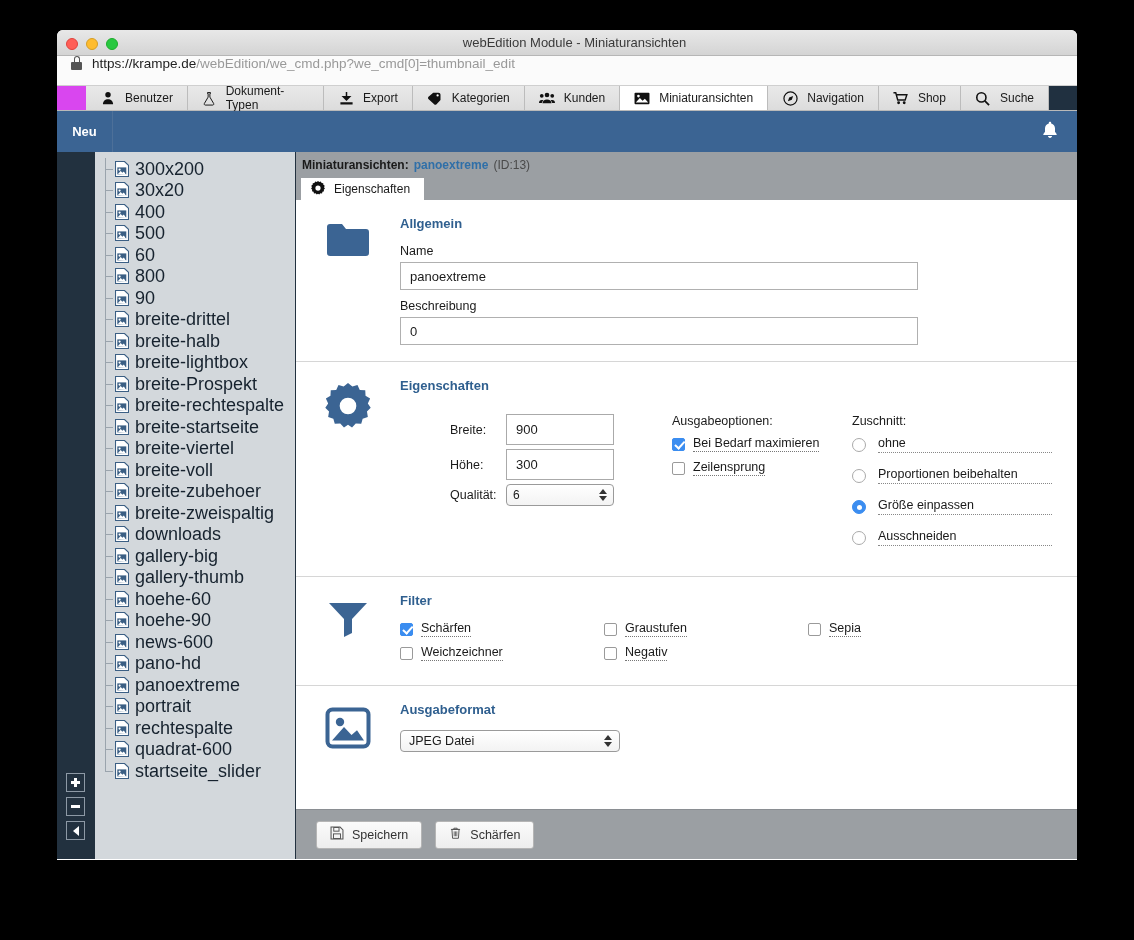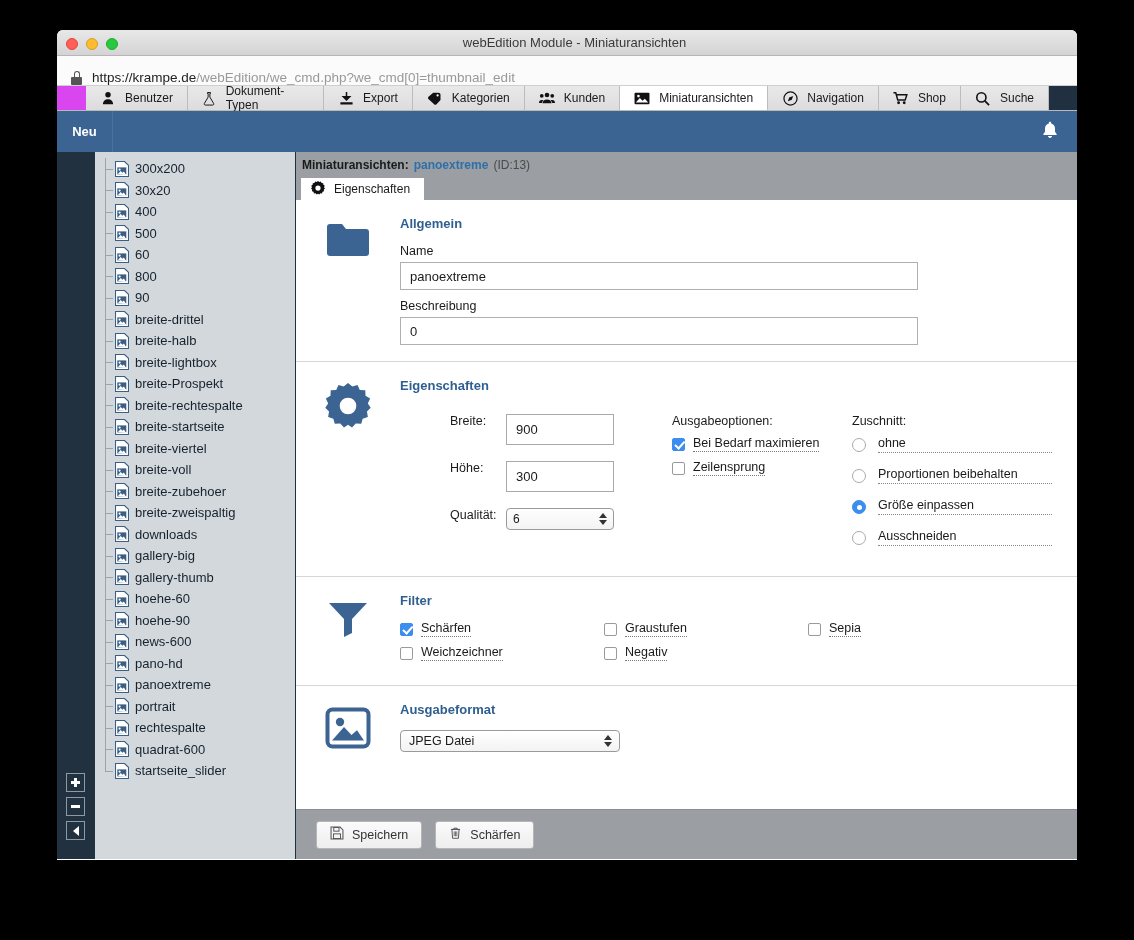--- a/index.html
+++ b/index.html
@@ -43,21 +43,21 @@
   .titlebar .title {
     width: 100%; text-align: center;
     font-size: 13px; color: #3a3a3a;
   }
 
   
   .addressbar {
     height: 30px;
     background: #fbfbfb;
     border-bottom: 1px solid #cfcfcf;
-    display: flex; align-items: flex-end;
+    display: flex; align-items: flex-start;
     padding-left: 14px;
     font-size: 13.5px;
   }
   .lock {
     width: 11px; height: 14px;
     margin-right: 10px;
     position: relative;
   }
   .lock .body {
     position: absolute; bottom: 0; left: 0;
@@ -126,21 +126,21 @@
     background: #d3d8dc;
     overflow: hidden;
     border-right: 1px solid #22313f;
   }
   .tree-inner { padding-top: 6px; }
   .tnode {
     position: relative;
     display: flex; align-items: center;
     height: 21.5px;
     padding-left: 20px;
-    font-size: 13px; color: #16222e;
+    font-size: 18px; color: #16222e;
     white-space: nowrap;
     cursor: default;
   }
   .tnode::before {
     content: ""; position: absolute;
     left: 10px; top: 0; width: 1px; height: 100%;
     background: #9aa4ad;
   }
   .tnode::after {
     content: ""; position: absolute;
@@ -226,21 +226,21 @@
     padding: 0 9px;
     font-family: "Liberation Sans", sans-serif;
     outline: none;
     display: flex; align-items: center;
   }
   .gap10 { height: 9px; }
 
   
   .propgrid { display: flex; }
   .col-sizes { width: 272px; padding-left: 50px; padding-top: 8px; }
-  .sizerow { display: flex; margin-bottom: 16px; }
+  .sizerow { display: flex; align-items: center; margin-bottom: 4px; }
   .sizerow .lbl { width: 56px; font-size: 12.5px; color: #1a1a1a; }
   .sizebox {
     width: 108px; height: 31px;
     border: 1px solid #aaaaaa; background: #fff;
     font-size: 13px; color: #1a1a1a;
     display: flex; align-items: center; padding: 0 9px;
   }
   .selectbox {
     width: 108px; height: 22px;
     border: 1px solid #9a9a9a; border-radius: 4px;

